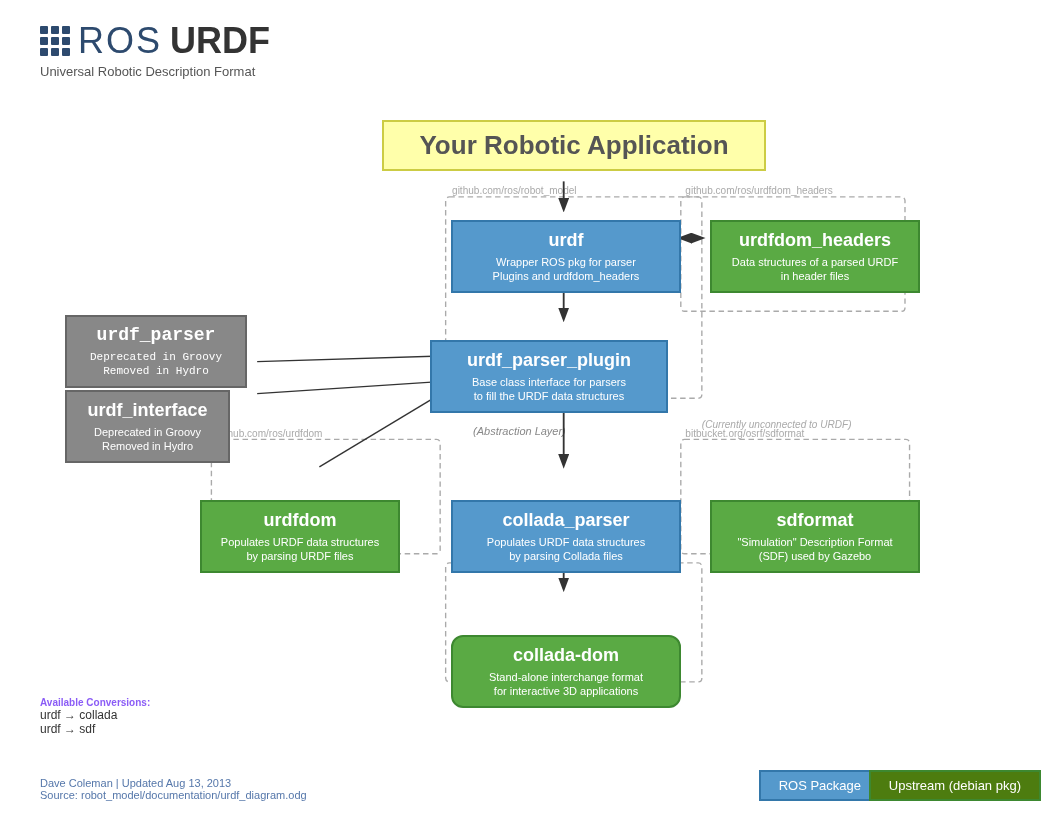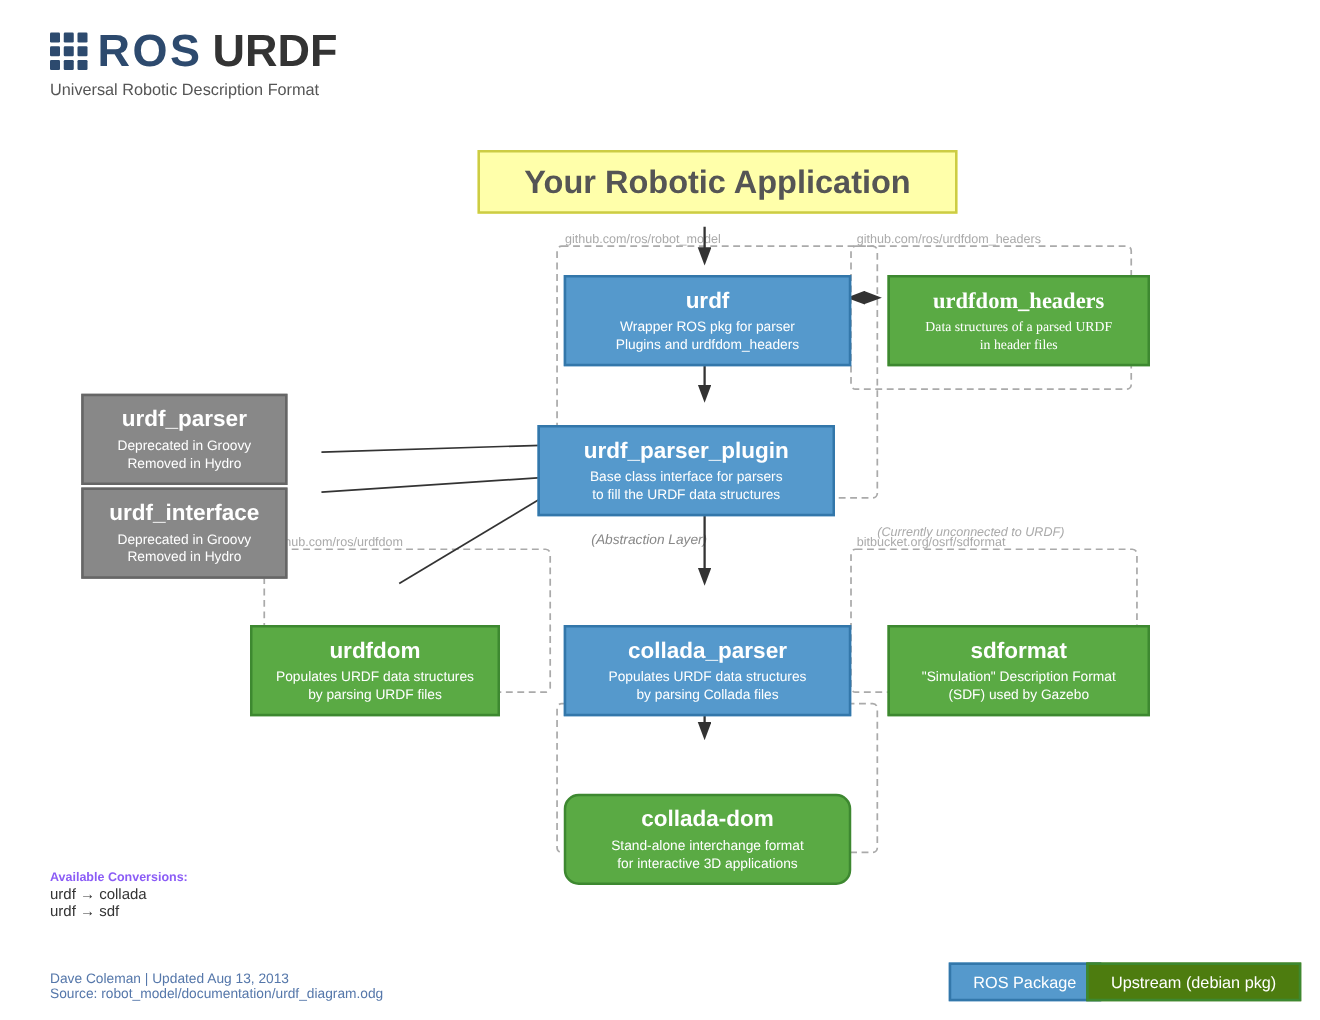--- a/index.html
+++ b/index.html
@@ -30,21 +30,21 @@
       gap: 3px;
     }
     .ros-dot {
       width: 8px;
       height: 8px;
       background: #2d4a6e;
       border-radius: 1px;
     }
     .ros-text {
       font-size: 36px;
-      font-weight: bold;
+      font-weight: normal;
       color: #2d4a6e;
       letter-spacing: 2px;
     }
     .urdf-text {
       font-size: 36px;
       font-weight: bold;
       color: #333;
     }
     .subtitle {
       font-size: 13px;
@@ -113,35 +113,35 @@
       left: 451px;
       top: 110px;
       width: 230px;
     }
 
     
     .box-urdfdom-headers {
       left: 710px;
       top: 110px;
       width: 210px;
-      font-family: Liberation Serif, serif;
     }
 
     
     .box-urdf-parser-plugin {
       left: 430px;
       top: 230px;
       width: 238px;
     }
 
     
     .box-urdf-parser {
       left: 65px;
       top: 205px;
-      width: 165px;
+      width: 182px;
+      font-family: Liberation Mono, monospace;
     }
     
     .box-urdf-interface {
       left: 65px;
       top: 280px;
       width: 165px;
     }
 
     
     .box-collada-parser {

